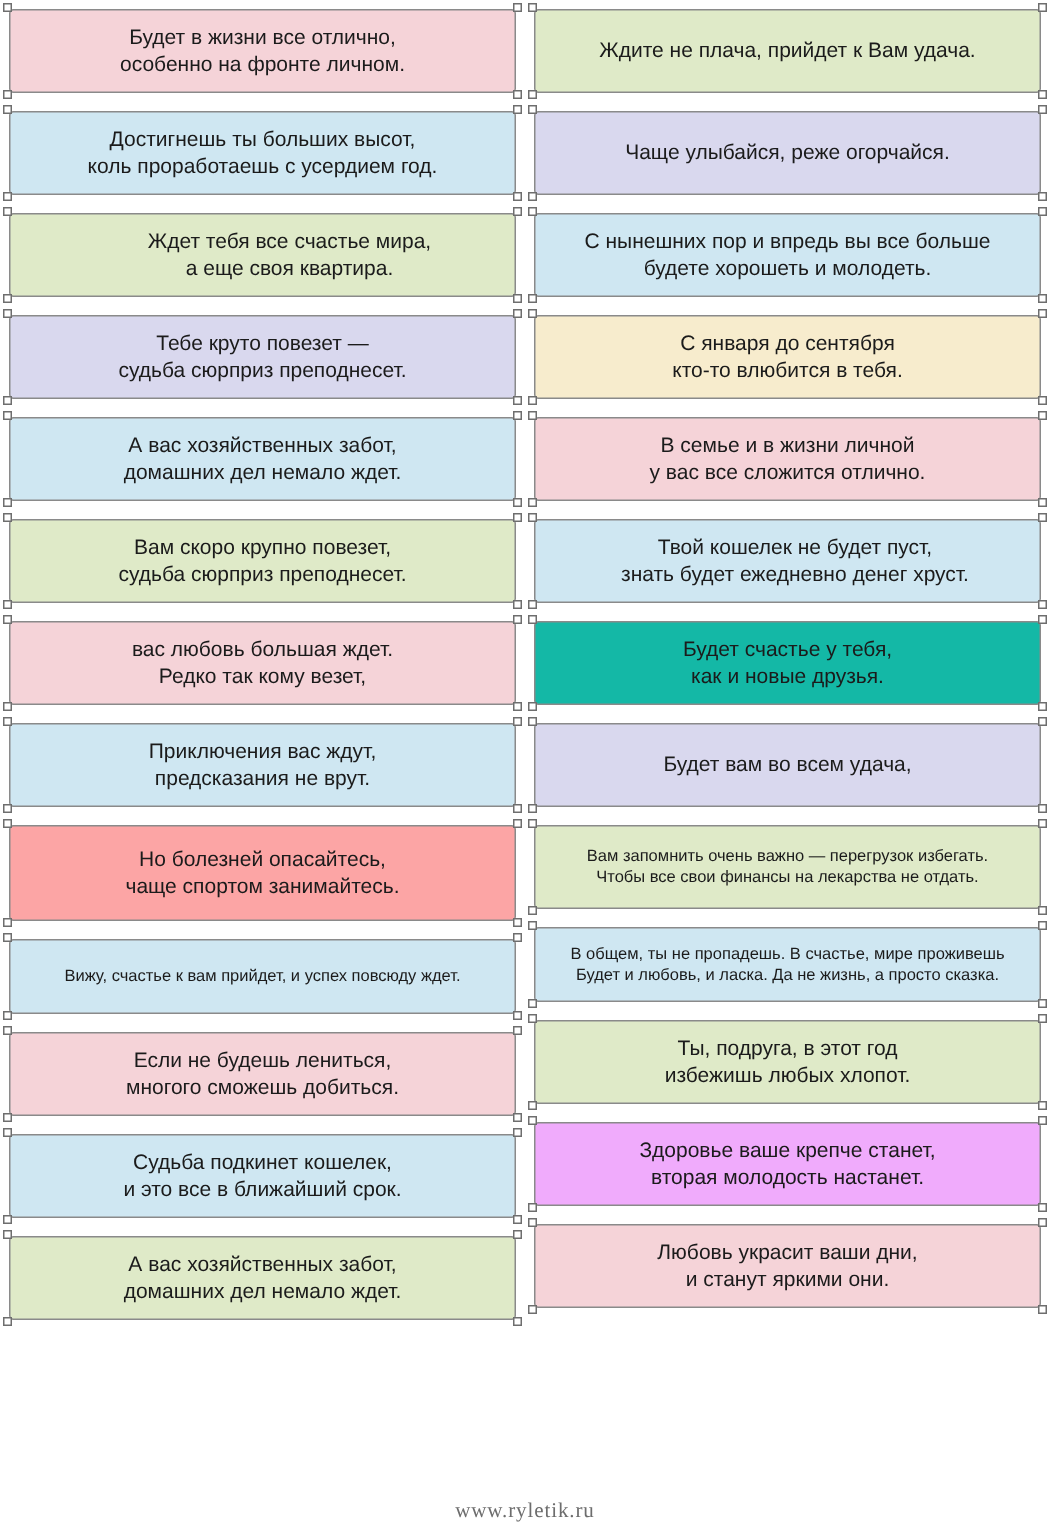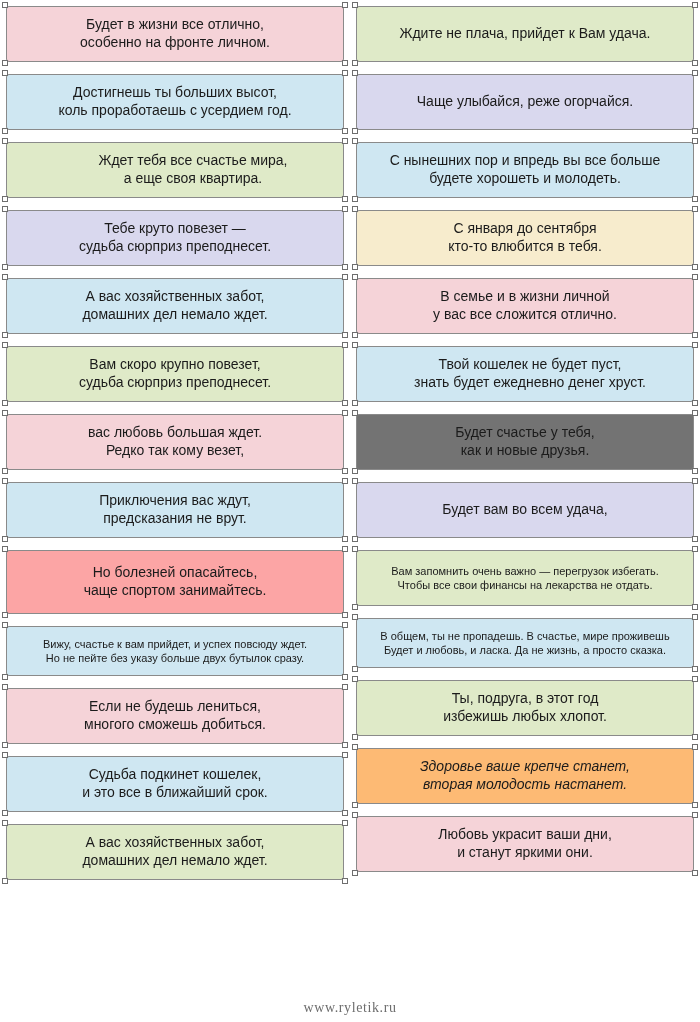--- a/index.html
+++ b/index.html
@@ -191,21 +191,20 @@
           </div>
           <span class="mark tl"></span>
           <span class="mark tr"></span>
           <span class="mark bl"></span>
           <span class="mark br"></span>
         </div>
         <div class="card-slot">
           <div class="card" style="background: rgb(207, 231, 242); height: 50px; font-size: 11px; border-color: rgb(138, 138, 138);">
             <div class="lines">
               <span class="line">Вижу, счастье к вам прийдет, и успех повсюду ждет.</span>
-              <span class="line">Но не пейте без указу больше двух бутылок сразу.</span>
             </div>
           </div>
           <span class="mark tl"></span>
           <span class="mark tr"></span>
           <span class="mark bl"></span>
           <span class="mark br"></span>
         </div>
         <div class="card-slot">
           <div class="card" style="background: rgb(245, 211, 216); height: 56px; font-size: 14px; border-color: rgb(138, 138, 138);">
             <div class="lines">
@@ -308,21 +307,21 @@
               <span class="line">Твой кошелек не будет пуст,</span>
               <span class="line">знать будет ежедневно денег хруст.</span>
             </div>
           </div>
           <span class="mark tl"></span>
           <span class="mark tr"></span>
           <span class="mark bl"></span>
           <span class="mark br"></span>
         </div>
         <div class="card-slot">
-          <div class="card" style="background: #737373; height: 56px; font-size: 14px; border-color: rgb(138, 138, 138);">
+          <div class="card" style="background: #14b8a6; height: 56px; font-size: 14px; border-color: rgb(138, 138, 138);">
             <div class="lines">
               <span class="line">Будет счастье у тебя,</span>
               <span class="line">как и новые друзья.</span>
             </div>
           </div>
           <span class="mark tl"></span>
           <span class="mark tr"></span>
           <span class="mark bl"></span>
           <span class="mark br"></span>
         </div>
@@ -367,21 +366,21 @@
               <span class="line">Ты, подруга, в этот год</span>
               <span class="line">избежишь любых хлопот.</span>
             </div>
           </div>
           <span class="mark tl"></span>
           <span class="mark tr"></span>
           <span class="mark bl"></span>
           <span class="mark br"></span>
         </div>
         <div class="card-slot">
-          <div class="card" style="background: #fdba74; height: 56px; font-size: 14px; border-color: rgb(138, 138, 138); font-style: italic;">
+          <div class="card" style="background: #f0abfc; height: 56px; font-size: 14px; border-color: rgb(138, 138, 138);">
             <div class="lines">
               <span class="line">Здоровье ваше крепче станет,</span>
               <span class="line">вторая молодость настанет.</span>
             </div>
           </div>
           <span class="mark tl"></span>
           <span class="mark tr"></span>
           <span class="mark bl"></span>
           <span class="mark br"></span>
         </div>

